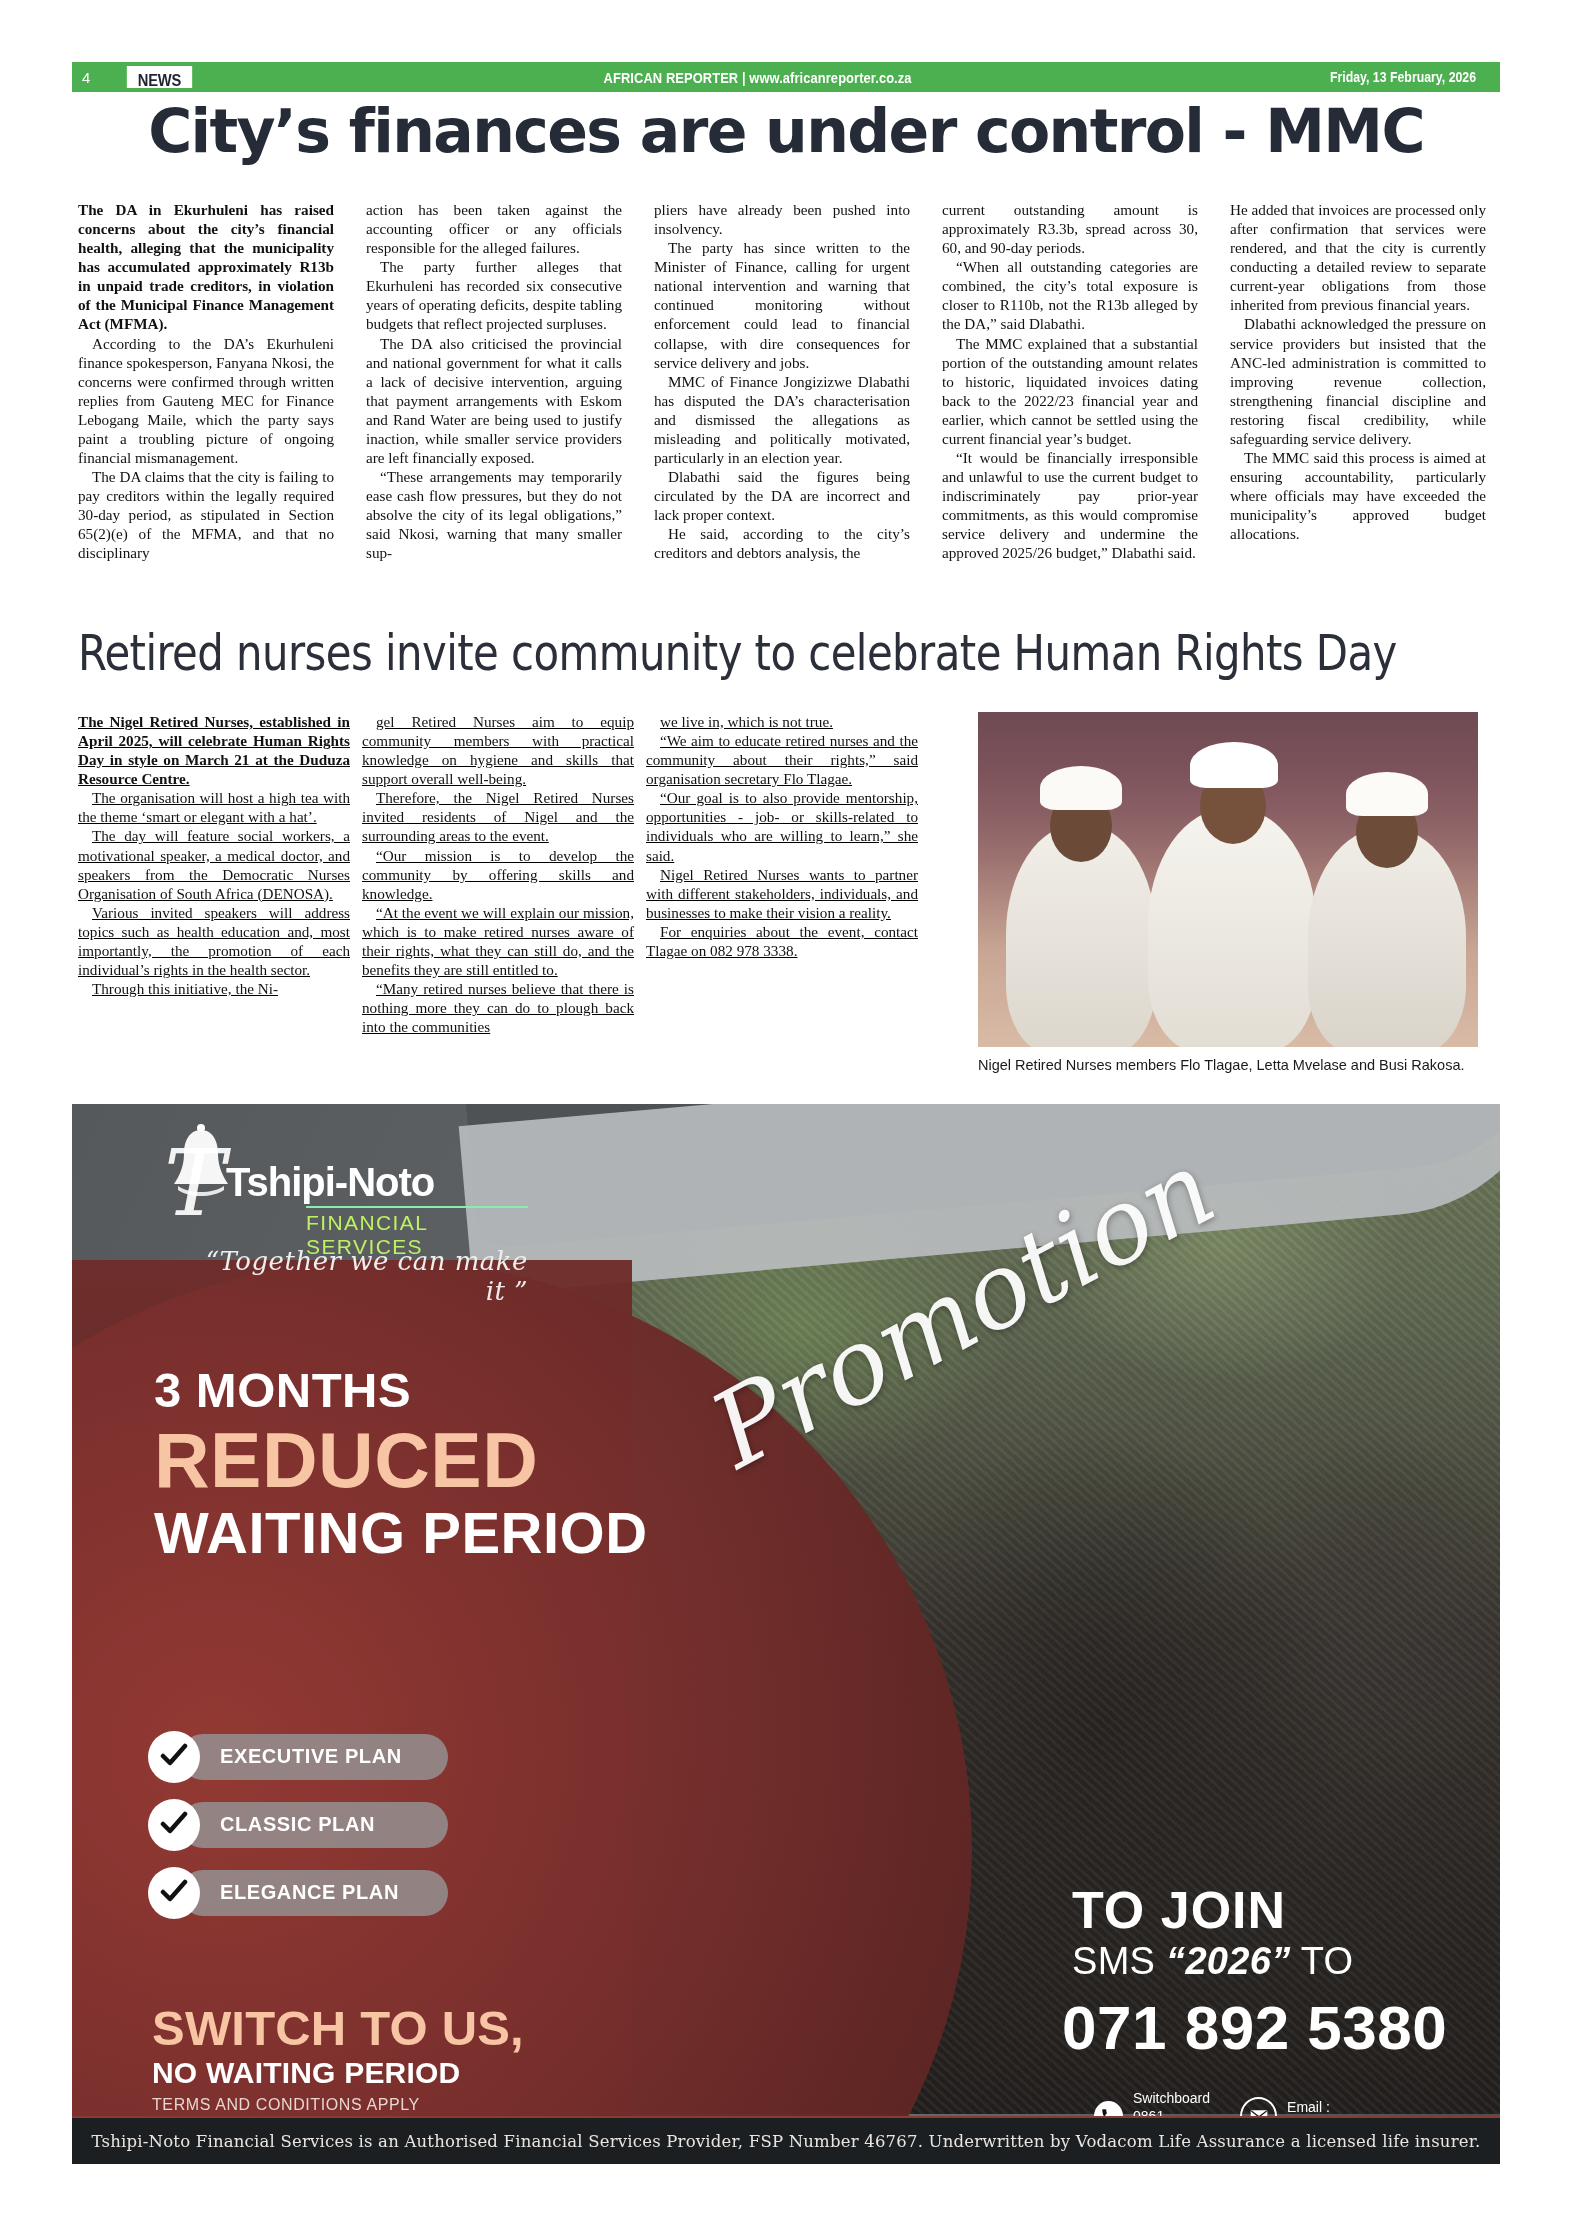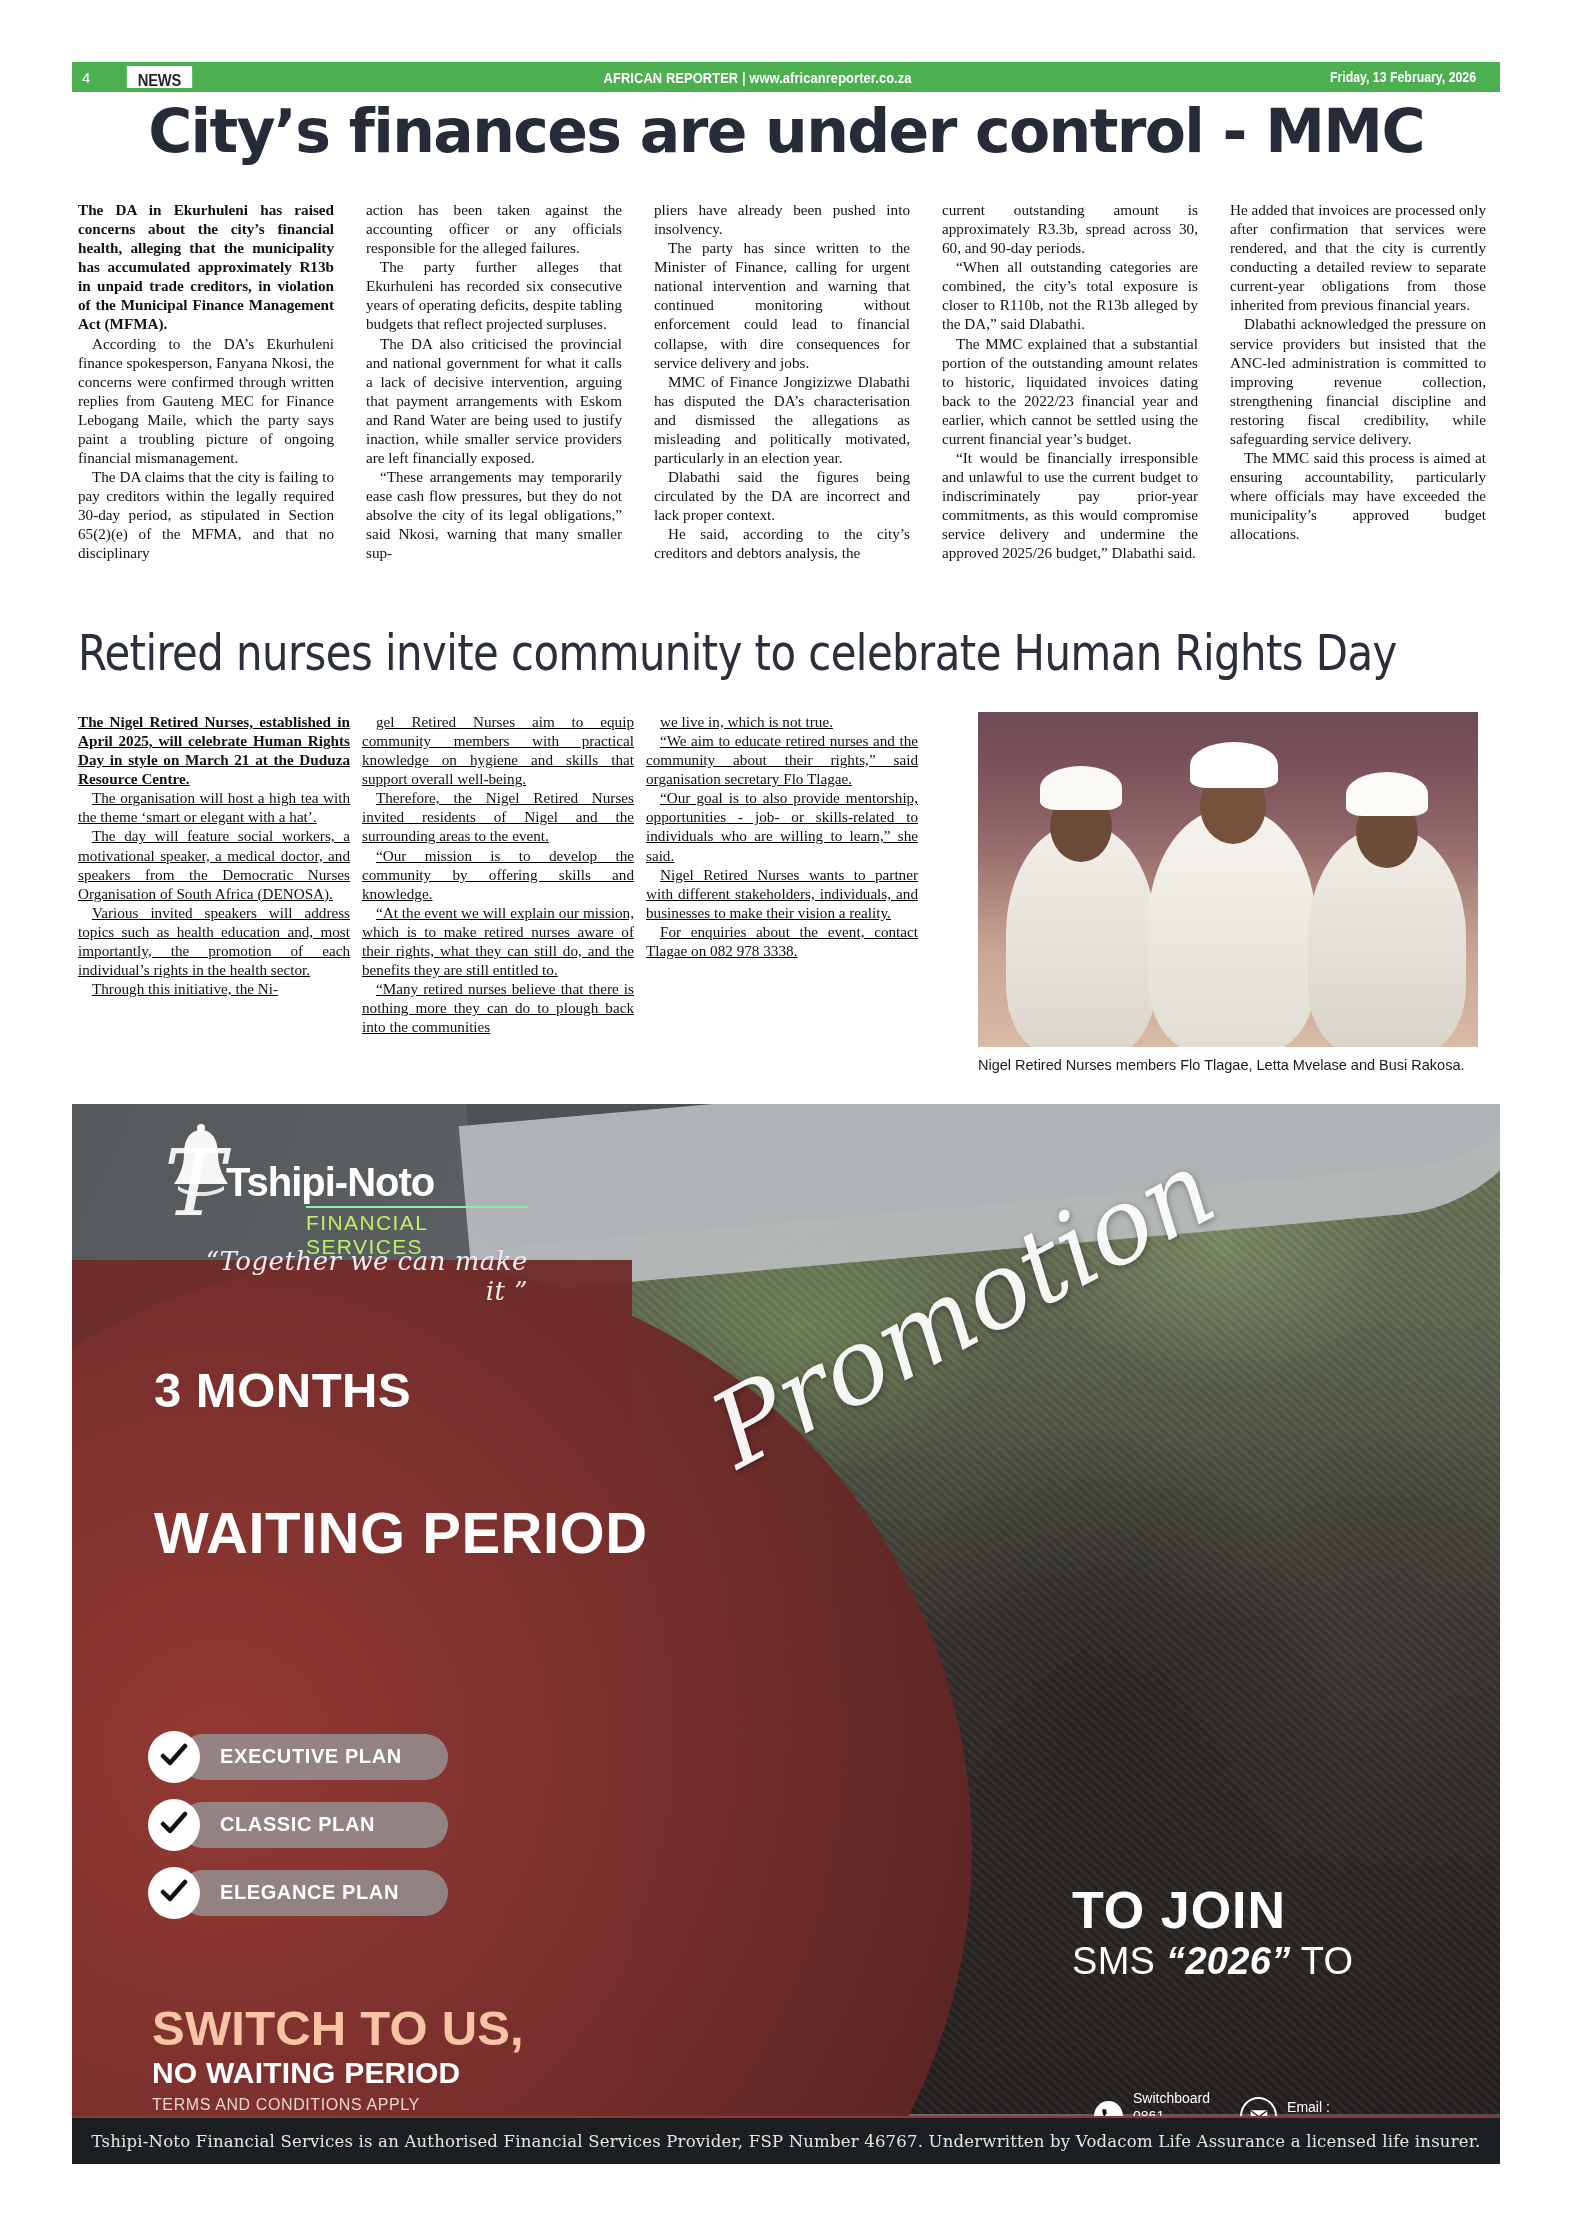--- a/index.html
+++ b/index.html
@@ -227,20 +227,21 @@
         <circle cx="33" cy="4" r="4" fill="#ffffff"></circle>
         <path d="M10 62 C22 70 44 70 56 62 L56 66 C44 74 22 74 10 66 Z" fill="#ffffff" opacity="0.85"></path>
       </svg>
       <div class="logo-script">T</div>
       <div class="logo-name">Tshipi-Noto</div>
       <div class="logo-sub">FINANCIAL SERVICES</div>
       <div class="logo-tag">“Together we can make it ”</div>
     </div>
 
     <div class="ad-h1">3 MONTHS</div>
+    <div class="ad-h2">REDUCED</div>
     <div class="ad-h3">WAITING PERIOD</div>
 
     <div class="promo-script">Promotion</div>
 
     <div class="plan" style="top:630px;">
       <div class="pill"></div>
       <div class="circ"></div>
       <svg class="tick" viewBox="0 0 28 28">
         <path d="M3 14 L10 21 L25 4" stroke="#111" stroke-width="4.5" fill="none" stroke-linecap="round" stroke-linejoin="round"></path>
       </svg>
@@ -267,20 +268,21 @@
     <div class="ad-nowait">NO WAITING PERIOD</div>
     <div class="ad-terms">TERMS AND CONDITIONS APPLY</div>
     <div class="ad-valid">Valid from 08 February 2026 until 07 March 2026</div>
 
     <div class="join">TO JOIN</div>
     <div class="sms">
       <span>SMS</span>
       <i>“2026”</i>
       <span>TO</span>
     </div>
+    <div class="phone">071 892 5380</div>
 
     <div class="contact">
       <div class="cicon">
         <svg width="18" height="18" viewBox="0 0 24 24">
           <path d="M6.6 10.8c1.4 2.8 3.8 5.2 6.6 6.6l2.2-2.2c.3-.3.7-.4 1.1-.2 1.2.4 2.5.6 3.8.6.6 0 1 .4 1 1V20c0 .6-.4 1-1 1C10.6 21 3 13.4 3 4c0-.6.4-1 1-1h3.4c.6 0 1 .4 1 1 0 1.3.2 2.6.6 3.8.1.4 0 .8-.2 1.1l-2.2 2z" fill="#111"></path>
         </svg>
       </div>
       <div class="ctxt">
         <div>Switchboard</div>
         <div>0861 874474</div>

